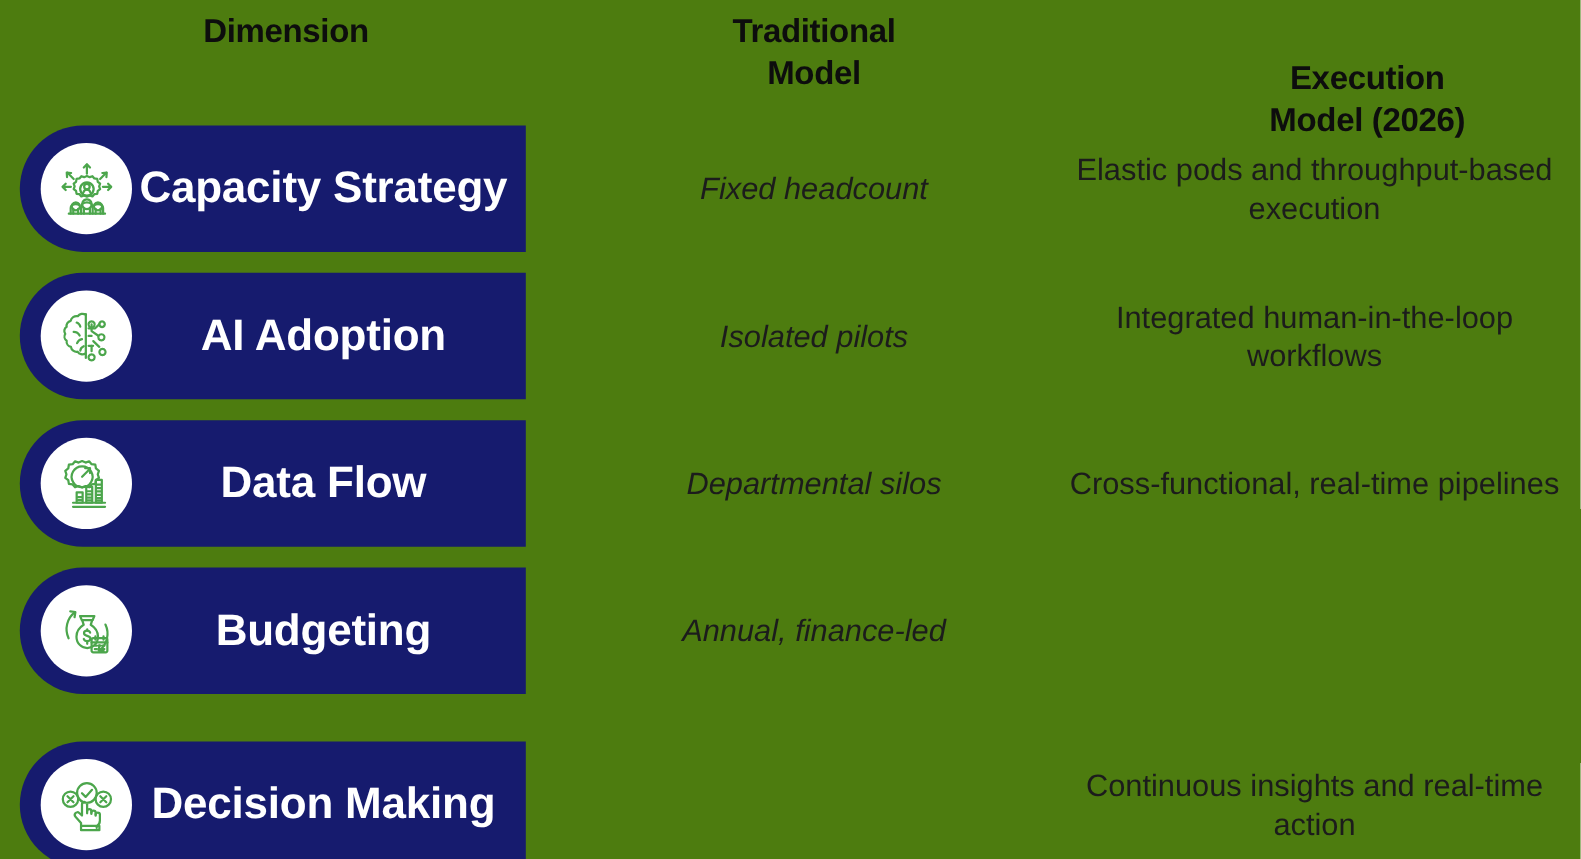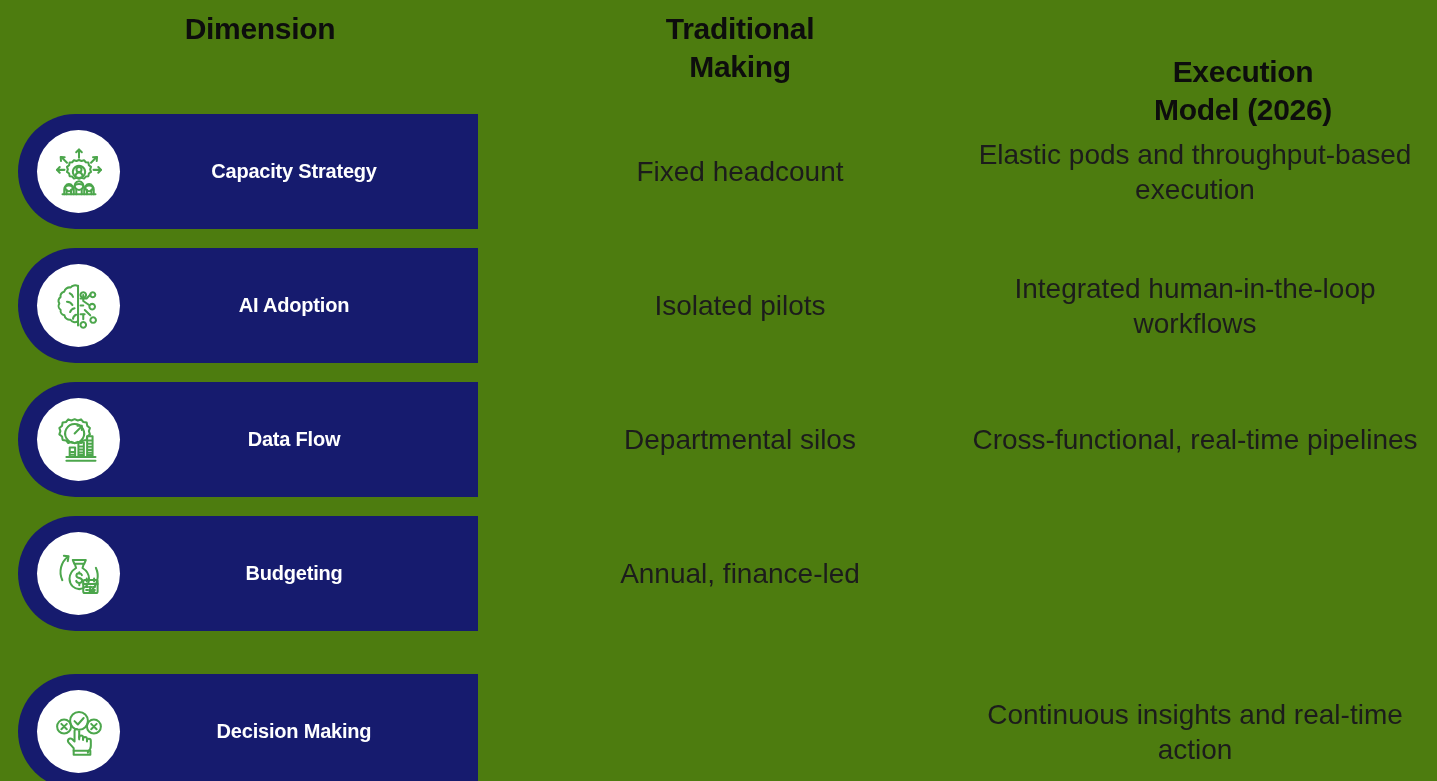--- a/index.html
+++ b/index.html
@@ -71,55 +71,55 @@
     display:flex;
     align-items:center;
     justify-content:center;
   }
   .icon-badge svg { display:block; }
   .pill-label {
     flex:1 1 auto;
     text-align:center;
     color:#ffffff;
     font-weight:bold;
-    font-size:20px;
+    font-size:40px;
     letter-spacing:-0.2px;
     padding:0 14px 0 4px;
     white-space:nowrap;
   }
 
   
   .cell {
     position:absolute;
     top:0;
     height:115px;
     display:flex;
     align-items:center;
     justify-content:center;
     text-align:center;
     color:#1c1c1c;
     font-size:28px;
     line-height:1.25;
     font-weight:300;
   }
-  .cell-trad { left:575px; width:330px; }
+  .cell-trad { left:575px; width:330px;font-style:italic; }
   .cell-exec { left:955px; width:480px; }
 </style>
 </head>
 <body>
 
 <div class="board">
 
   <div class="header-row">
     <div class="hdr hdr-0">
       <span>Dimension</span>
     </div>
     <div class="hdr hdr-1">
       <span>Traditional</span><br>
-      <span>Making</span>
+      <span>Model</span>
     </div>
     <div class="hdr hdr-2">
       <span>Execution</span><br>
       <span>Model (2026)</span>
     </div>
   </div>
 
   <div class="row" style="top:114px;">
     <div class="pill">
       <div class="icon-badge">

